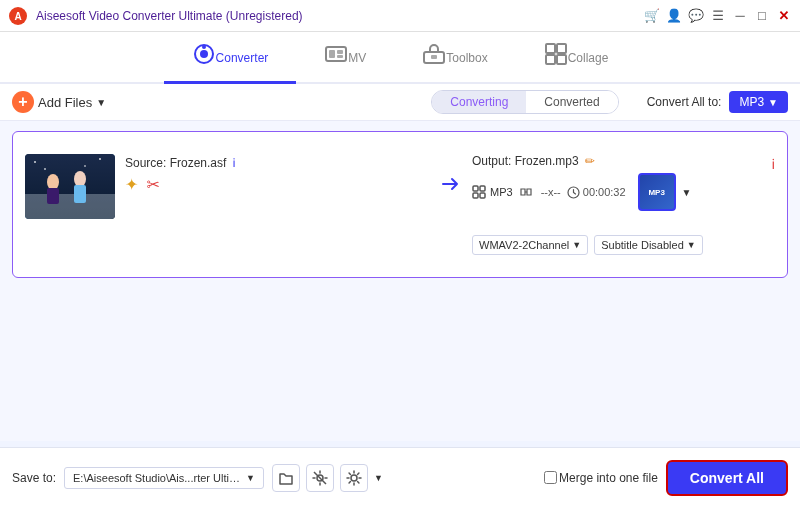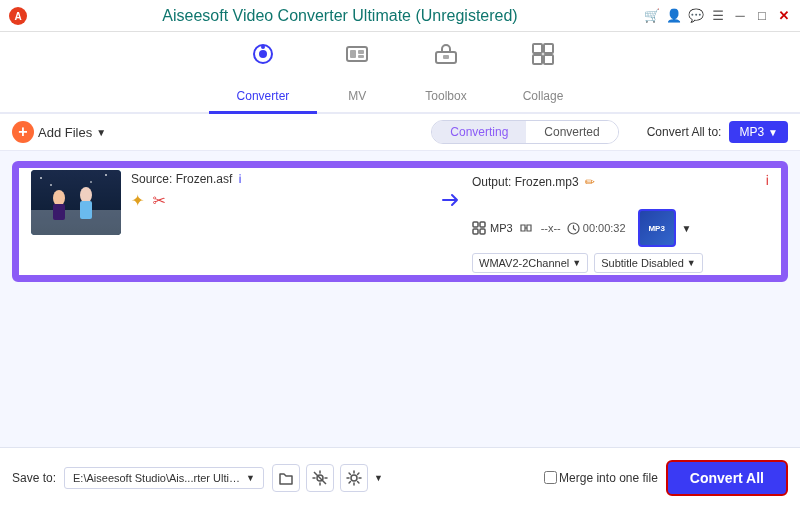--- a/index.html
+++ b/index.html
@@ -22,24 +22,23 @@
       padding: 0 8px;
       border-bottom: 1px solid #e0e0e0;
       position: relative;
     }
     .title-bar-logo {
       width: 20px;
       height: 20px;
       margin-right: 8px;
     }
     .title-bar-title {
-      font-size: 16px;
-      color: #0f766e;
+      font-size: 12px;
+      color: #4c1d95;
       flex: 1;
-      text-align: center;
     }
     .title-bar-controls {
       display: flex;
       gap: 6px;
       align-items: center;
     }
     .title-icon {
       width: 16px;
       height: 16px;
       display: flex;
@@ -58,30 +57,29 @@
     .nav-tabs {
       background: #ffffff;
       display: flex;
       justify-content: center;
       gap: 0;
       border-bottom: 2px solid #e8eaf6;
       padding-top: 4px;
     }
     .nav-tab {
       display: flex;
-      flex-direction: column;
+      flex-direction: row;
       align-items: center;
       padding: 6px 28px 8px;
       cursor: pointer;
       color: #888;
       font-size: 12px;
       position: relative;
       border-bottom: 3px solid transparent;
       margin-bottom: -2px;
-      gap: 16px;
     }
     .nav-tab.active {
       color: #3a3af4;
       border-bottom: 3px solid #3a3af4;
     }
     .nav-tab .tab-icon {
       font-size: 20px;
       margin-bottom: 2px;
     }
 
@@ -167,23 +165,23 @@
     
     .main-content {
       background: #f5f7ff;
       padding: 10px 12px;
       min-height: 320px;
     }
 
     
     .file-item {
       background: #ffffff;
-      border: 7px solid #8b5cf6;
+      border: 1px solid #8b5cf6;
       border-radius: 6px;
-      padding: 2px 12px;
+      padding: 22px 12px;
       display: flex;
       align-items: flex-start;
       gap: 10px;
     }
     .thumbnail {
       width: 90px;
       height: 65px;
       border-radius: 4px;
       background: linear-gradient(135deg, #1a3a5c 0%, #2d6e9e 40%, #1a4a6e 70%, #0d2a40 100%);
       flex-shrink: 0;
@@ -239,23 +237,23 @@
       color: #3a3af4;
       font-size: 18px;
     }
 
     
     .output-col {
       flex: 1;
     }
     .output-top {
       display: flex;
-      align-items: flex-end;
+      align-items: flex-start;
       gap: 6px;
-      margin-bottom: 20px;
+      margin-bottom: 0;
     }
     .output-label {
       color: #333;
       font-size: 12px;
     }
     .output-edit-icon {
       color: #e08020;
       font-size: 12px;
       cursor: pointer;
     }
@@ -554,21 +552,21 @@
             <circle cx="6.5" cy="6.5" r="5.5" stroke="#555" stroke-width="1.2"></circle>
             <path d="M6.5 3.5v3l2 1.5" stroke="#555" stroke-width="1.2" stroke-linecap="round"></path>
           </svg>
           <span>00:00:32</span>
         </div>
         <div class="output-thumb">
           <span>MP3</span>
         </div>
         <span class="add-dropdown-arrow" style="color:#333;font-size:10px;">▼</span>
       </div>
-      <div style="display:flex;gap:6px;margin-top:6px;">
+      <div style="display:flex;gap:6px;margin-top:24px;">
         <div class="dropdown-small">
           <span>WMAV2-2Channel</span>
           <span style="font-size:9px;">▼</span>
         </div>
         <div class="dropdown-small">
           <span>Subtitle Disabled</span>
           <span style="font-size:9px;">▼</span>
         </div>
       </div>
     </div>

